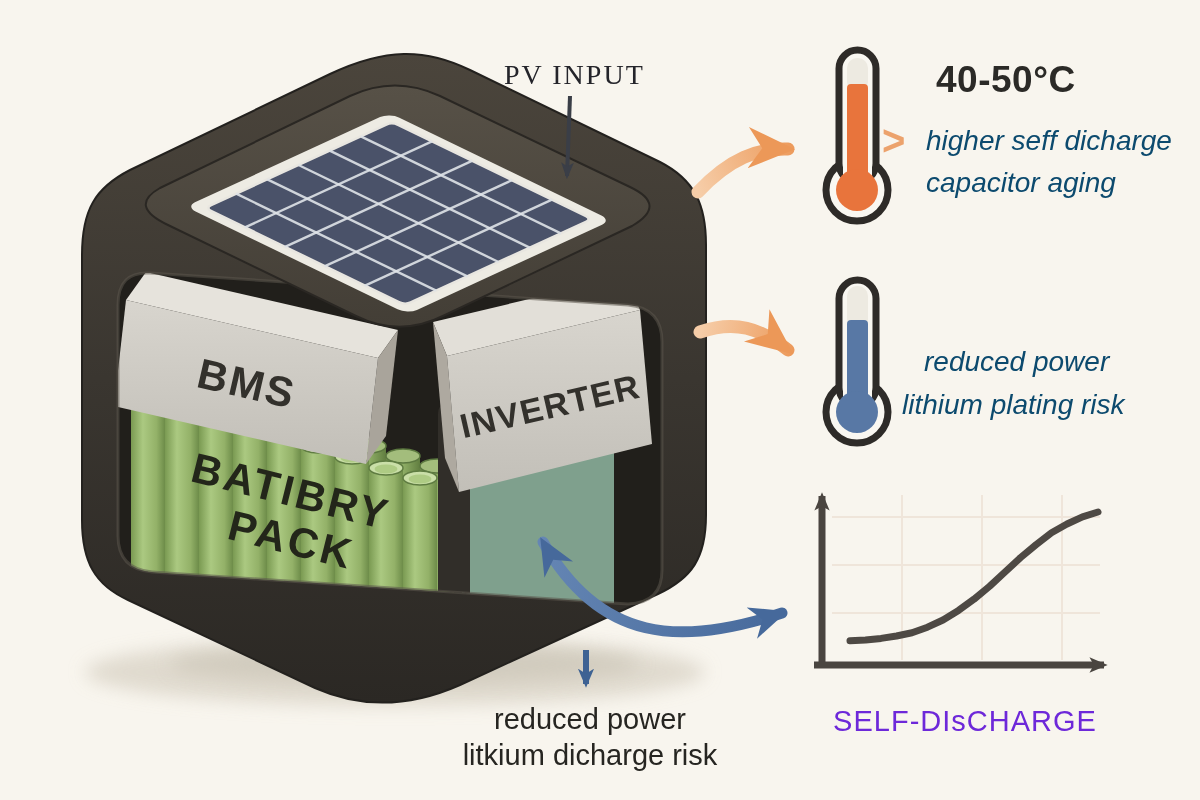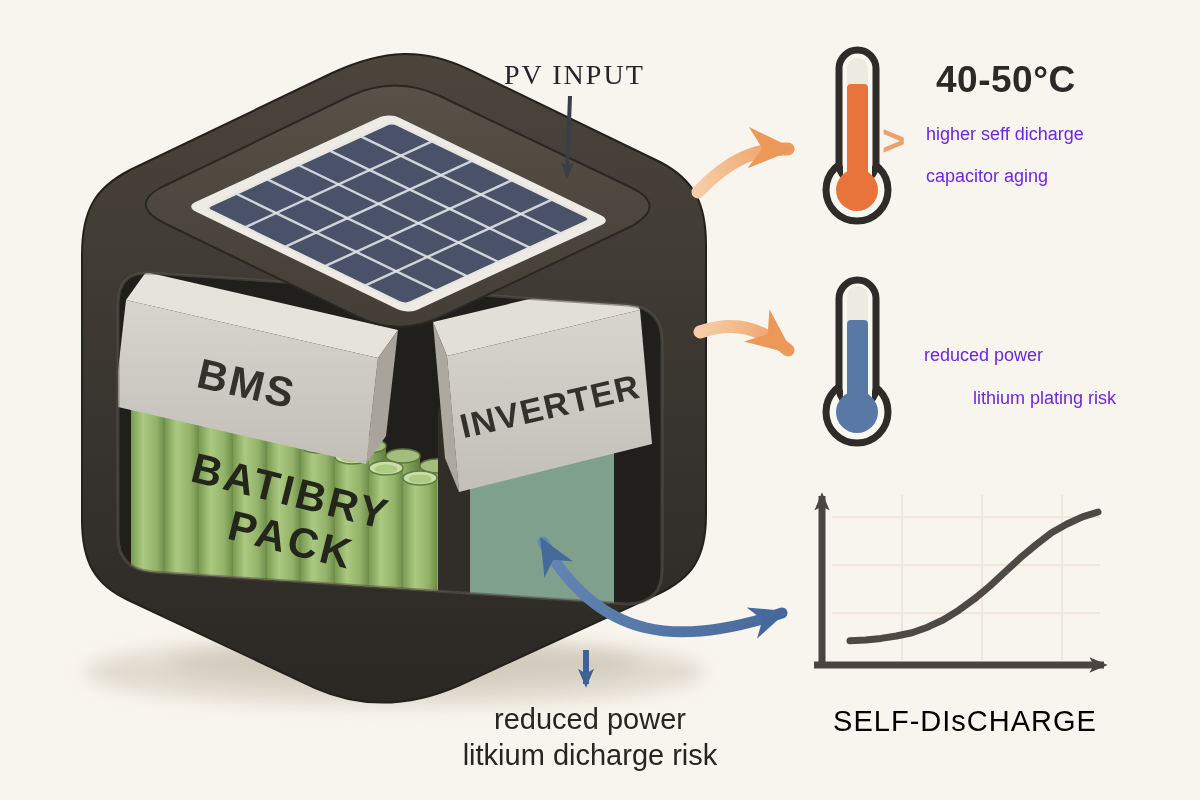--- a/index.html
+++ b/index.html
@@ -5,24 +5,24 @@
   html,body{margin:0;padding:0;background:#e8e4da;}
   #canvas{
     position:relative;width:1200px;height:800px;overflow:hidden;
     background:#f8f5ee;
     font-family:"Liberation Sans",sans-serif;color:#272624;
   }
   #scene{position:absolute;left:0;top:0;width:1200px;height:800px;}
   .lbl{position:absolute;line-height:1.2;}
   .pv{font-size:28px;letter-spacing:2px;color:#24242a;}
   .temp-head{font-size:37px;font-weight:700;color:#2b2a27;letter-spacing:.5px;margin-left:8px;}
-  .temp-line{font-size:18px;color:#6d28d9;}
+  .temp-line{font-size:28px;color:#0c4a6e;font-style:italic;}
   .chevron{font-size:40px;font-weight:700;color:#eca26c;transform:scaleY(1.05);}
   .note{font-size:29px;color:#262521;text-align:center;width:340px;}
-  .chart-cap{font-size:29px;color:#000000;letter-spacing:1px;text-align:center;width:330px;}
+  .chart-cap{font-size:29px;color:#6d28d9;letter-spacing:1px;text-align:center;width:330px;}
   svg text{font-family:"Liberation Sans",sans-serif;}
 </style>
 </head>
 <body>
 
 <div id="canvas">
 
   <svg id="scene" viewBox="0 0 1200 800">
     <defs>
       <linearGradient id="bodyG" x1="0" y1="0" x2="0" y2="1">
@@ -256,19 +256,19 @@
   </svg>
 
   <div class="lbl pv" style="left:504px;top:58px;font-family:Liberation Serif, serif;">PV INPUT</div>
 
   <div class="lbl chevron" style="left:882px;top:116px;">&gt;</div>
   <div class="lbl temp-head" style="left:928px;top:58px;">40-50°C</div>
   <div class="lbl temp-line" style="left:926px;top:124px;">higher seff dicharge</div>
   <div class="lbl temp-line" style="left:926px;top:166px;">capacitor aging</div>
 
   <div class="lbl temp-line" style="left:924px;top:345px;">reduced power</div>
-  <div class="lbl temp-line" style="left:973px;top:388px;">lithium plating risk</div>
+  <div class="lbl temp-line" style="left:902px;top:388px;">lithium plating risk</div>
 
   <div class="lbl note" style="left:420px;top:702px;">reduced power</div>
   <div class="lbl note" style="left:420px;top:738px;">litkium dicharge risk</div>
 
   <div class="lbl chart-cap" style="left:800px;top:704px;">SELF-DIsCHARGE</div>
 </div>
 
 </body></html>

